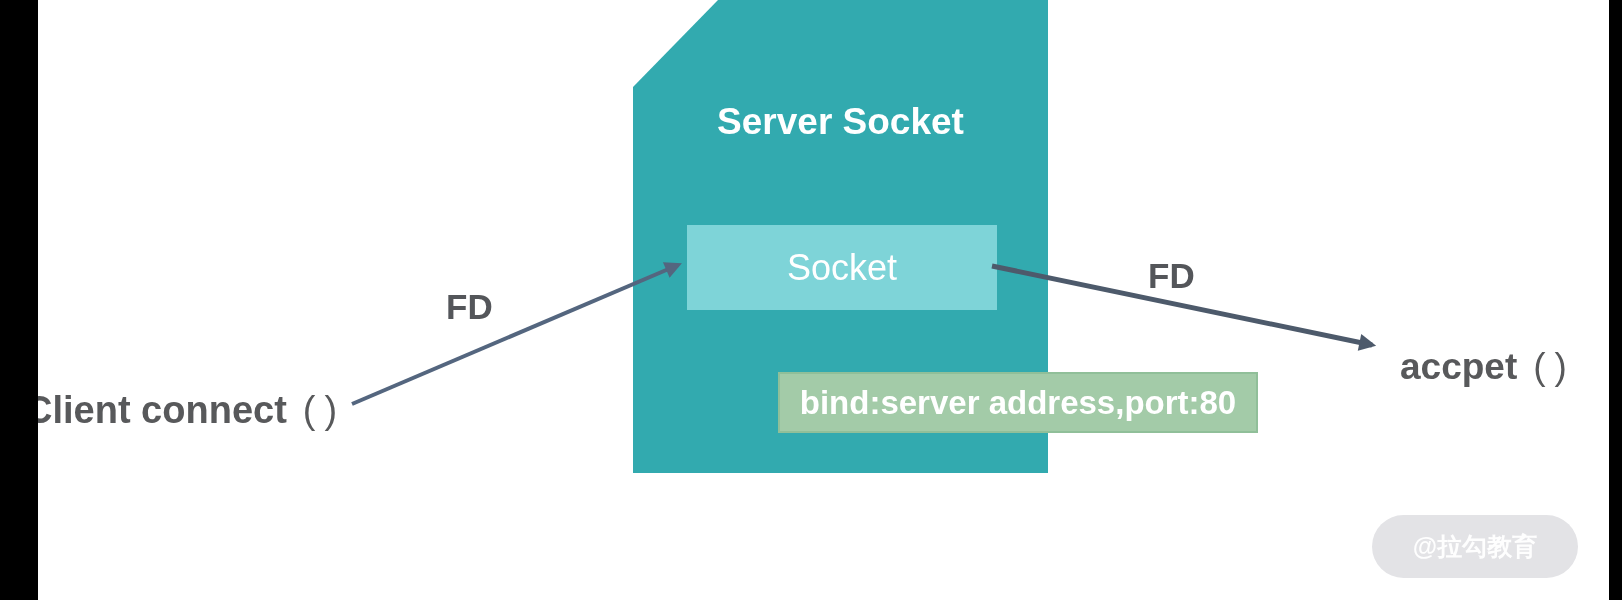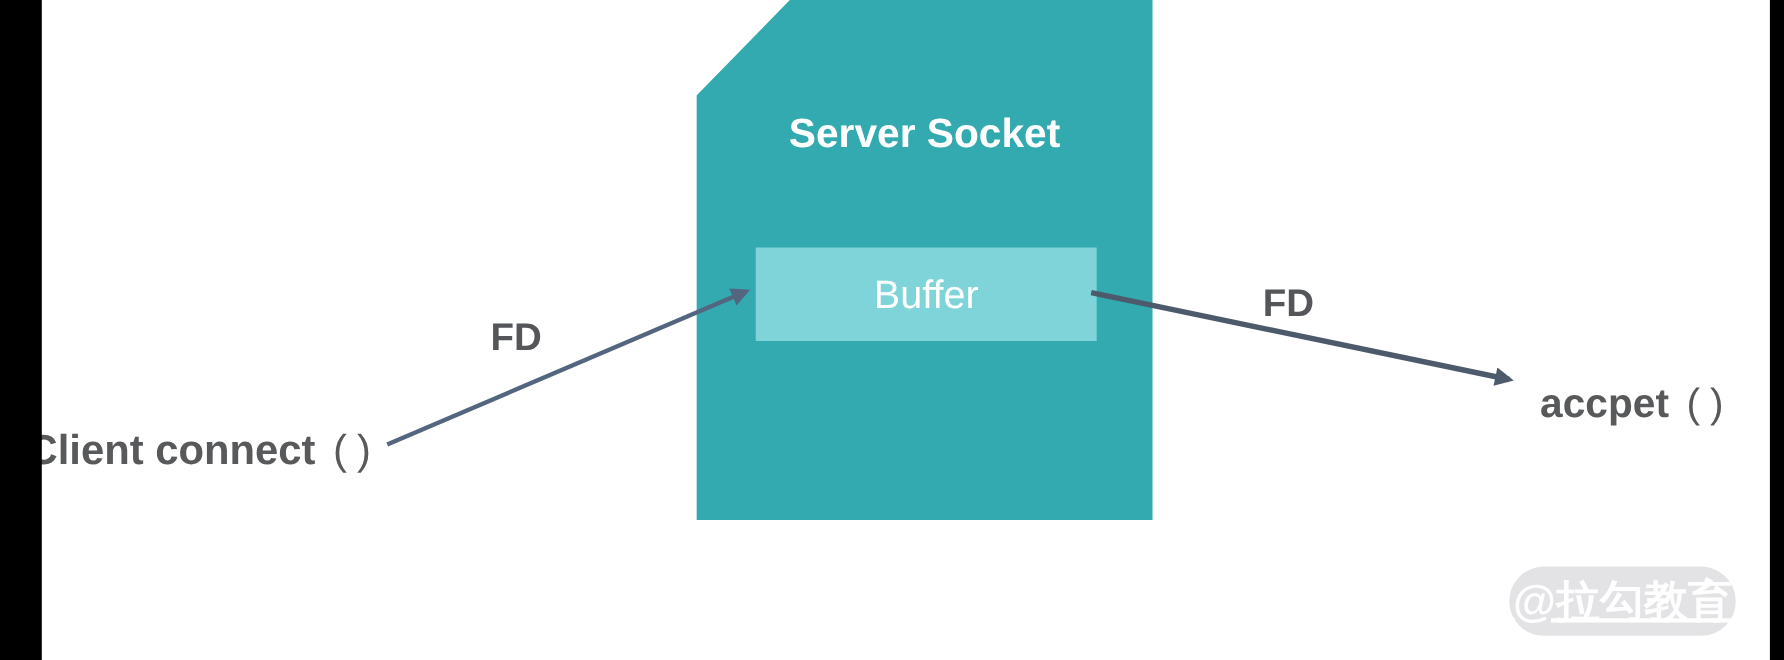--- a/index.html
+++ b/index.html
@@ -83,39 +83,42 @@
   .watermark {
     position: absolute;
     left: 1372px; top: 515px; width: 206px; height: 63px;
     background: #e3e3e6;
     border-radius: 32px;
     display: flex; align-items: center; justify-content: center;
     z-index: 6;
   }
   .watermark .label {
     color: rgba(255,255,255,0.95);
-    font-size: 40px; font-weight: 600; white-space: nowrap; text-decoration: underline;
+    font-size: 25px; font-weight: 600; white-space: nowrap;
   }
 </style>
 </head>
 <body>
 
 <div class="stage">
 
   <div class="edge-bar left"></div>
   <div class="edge-bar right"></div>
 
   <div class="socket-shape"></div>
 
   <div class="socket-title">Server Socket</div>
 
   <div class="buffer-box">
-    <span class="label">Buffer</span>
+    <span class="label">Socket</span>
   </div>
 
+  <div class="bind-label">
+    <span class="label">bind:server address,port:80</span>
+  </div>
 
   <svg class="arrows-layer" width="1622" height="600" viewBox="0 0 1622 600" xmlns="http://www.w3.org/2000/svg">
     <defs>
       <marker id="arrowL" viewBox="0 0 10 10" refX="7.5" refY="5" markerWidth="24" markerHeight="17" orient="auto" markerUnits="userSpaceOnUse">
         <path d="M0,0 L10,5 L0,10 Z" fill="#54667f"></path>
       </marker>
       <marker id="arrowR" viewBox="0 0 10 10" refX="7.5" refY="5" markerWidth="24" markerHeight="17" orient="auto" markerUnits="userSpaceOnUse">
         <path d="M0,0 L10,5 L0,10 Z" fill="#4d5a6b"></path>
       </marker>
     </defs>

